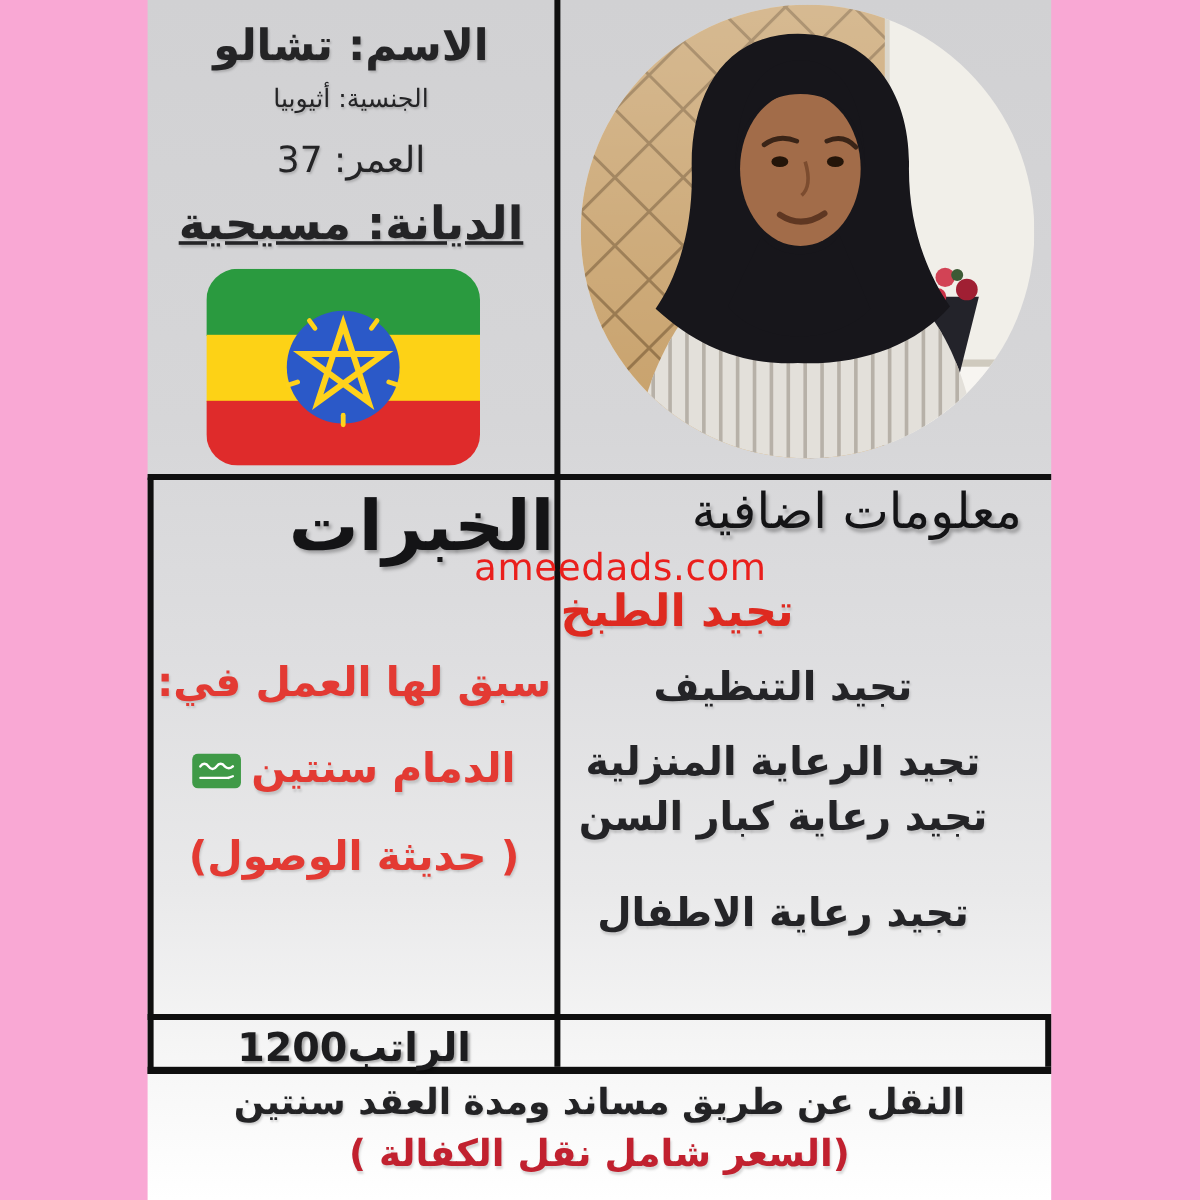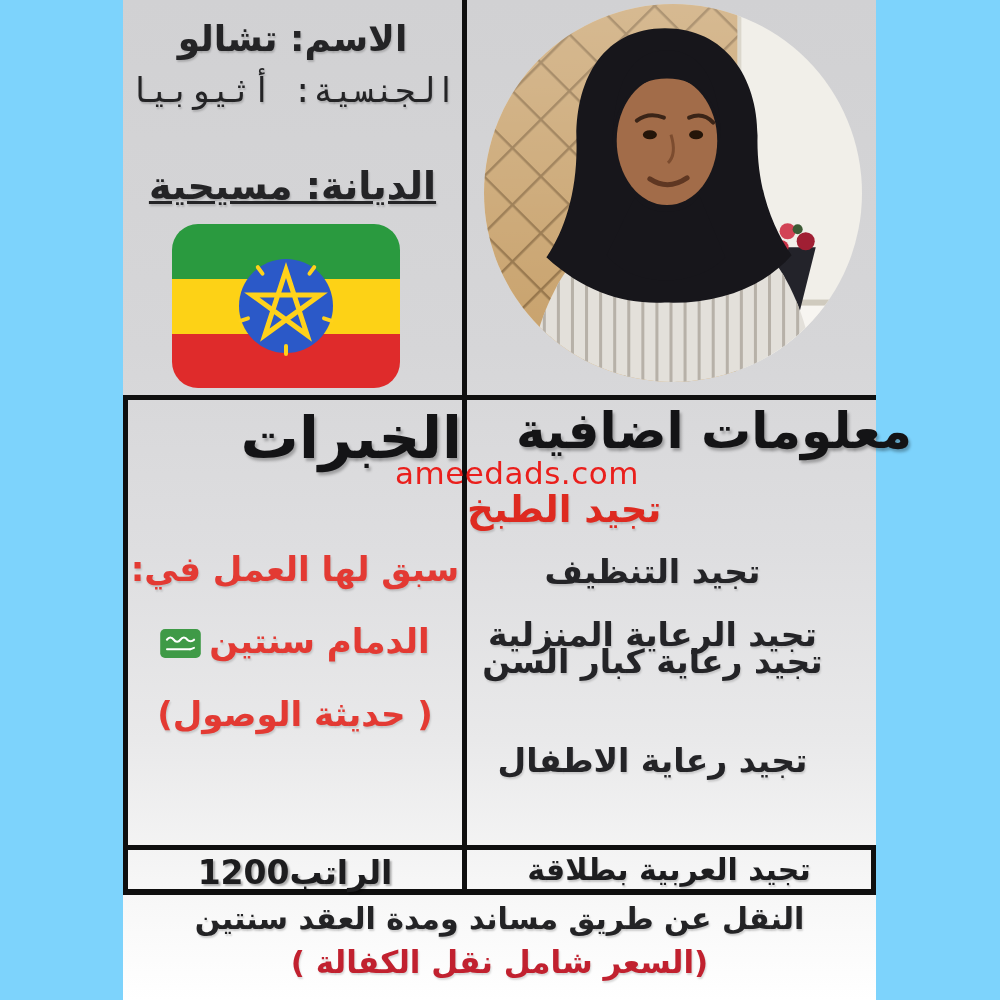--- a/index.html
+++ b/index.html
@@ -1,64 +1,64 @@
 <!DOCTYPE html>
 <html lang="ar"><head>
 <meta charset="utf-8">
 <style>
   * { margin:0; padding:0; box-sizing:border-box; }
   body { background:#ffffff; font-family:"DejaVu Sans", sans-serif; }
-  .page { position:relative; width:1000px; height:1000px; background:#7dd3fc; overflow:hidden; }
+  .page { position:relative; width:1000px; height:1000px; background:#f9a8d4; overflow:hidden; }
   .card {
     position:absolute; left:123px; top:0; width:753px; height:1000px;
     background:linear-gradient(180deg,#d1d1d3 0%,#d6d6d8 35%,#dedee0 55%,#e9e9ea 74%,#f6f6f6 88%,#ffffff 100%);
   }
   
   .hline { position:absolute; left:0; width:753px; background:#0f0f0f; }
   .hline1 { top:395px; height:5px; }
   .hline2 { top:845px; height:5px; }
   .hline3 { top:889px; height:6px; }
   .vline { position:absolute; width:5px; background:#0f0f0f; }
   .vdiv-top { left:339px; top:0; height:398px; }
   .vdiv-mid { left:339px; top:400px; height:445px; }
   .vdiv-bot { left:339px; top:850px; height:39px; }
   .vleft   { left:0px;  top:398px; height:497px; }
   .vright-bot { left:748px; top:850px; height:39px; }
 
   
   .info-cell { position:absolute; left:0; top:0; width:339px; height:398px; text-align:center; direction:rtl; }
   .info-line { color:#242426; text-shadow:1px 2px 2px rgba(0,0,0,0.18); }
   .info-name     { position:absolute; top:18px;  width:100%; font-size:36px; font-weight:600; }
-  .info-nat      { position:absolute; top:70px;  width:100%; font-size:34px; font-weight:500;font-family:Liberation Mono, monospace; }
+  .info-nat      { position:absolute; top:70px;  width:100%; font-size:21px; font-weight:500; }
   .info-age      { position:absolute; top:116px; width:100%; font-size:30px; font-weight:500; }
   .info-religion { position:absolute; top:164px; width:100%; font-size:38px; font-weight:700;text-decoration:underline; }
   .eth-flag { position:absolute; left:49px; top:224px; width:228px; height:164px; }
 
   
   .photo-cell { position:absolute; left:344px; top:0; width:409px; height:398px; }
   .photo-circle { position:absolute; left:17px; top:4px; width:378px; height:378px; border-radius:50%; overflow:hidden; }
 
   
   .exp-title { position:absolute; left:5px; top:404px; width:334px; text-align:right; direction:rtl;
                font-size:58px; font-weight:800; color:#141416; text-shadow:2px 3px 3px rgba(0,0,0,0.28); }
   .exp-line { position:absolute; left:5px; width:334px; text-align:center; direction:rtl;
               font-size:34px; font-weight:700; color:#e33a33; text-shadow:1px 2px 2px rgba(0,0,0,0.15); }
   .exp-l1 { top:549px; }
   .exp-l2 { top:621px; }
   .exp-l3 { top:694px; }
   .saudi-flag { display:inline-block; width:41px; height:29px; vertical-align:-5px; margin-inline-start:8px; }
 
   
   .addinfo-title { position:absolute; left:344px; top:402px; width:494px; text-align:center; direction:rtl;
-                   font-size:50px; font-weight:700; color:#141416; text-shadow:2px 3px 3px rgba(0,0,0,0.28); }
+                   font-size:41px; font-weight:400; color:#141416; text-shadow:2px 3px 3px rgba(0,0,0,0.28); }
   .addinfo-cook { position:absolute; left:344px; top:488px; width:437px; text-align:left; direction:rtl;
                   font-size:37px; font-weight:700; color:#de2a20; text-shadow:1px 2px 2px rgba(0,0,0,0.15); }
   .addinfo-item { position:absolute; left:344px; width:371px; text-align:center; direction:rtl;
                   font-size:33px; font-weight:600; color:#242427; text-shadow:1px 2px 2px rgba(0,0,0,0.15); }
-  .ai-0 { top:552px; } .ai-1 { top:615px; } .ai-2 { top:642px; } .ai-3 { top:741px; }
+  .ai-0 { top:552px; } .ai-1 { top:615px; } .ai-2 { top:661px; } .ai-3 { top:741px; }
 
   .watermark { position:absolute; left:272px; top:455px; font-size:31px; font-weight:500;
                color:#ea1f1c; direction:ltr; letter-spacing:0.5px; }
 
   
   .salary-cell { position:absolute; left:5px; top:850px; width:334px; height:45px; direction:rtl;
                  display:flex; align-items:center; justify-content:center;
                  font-size:33px; font-weight:600; color:#1d1d1f; text-shadow:2px 2px 2px rgba(0,0,0,0.3); }
   .language-cell { position:absolute; left:344px; top:850px; width:404px; height:39px; direction:rtl;
                  display:flex; align-items:center; justify-content:center;
@@ -73,20 +73,21 @@
 </style>
 </head>
 <body>
 
 <div class="page">
   <div class="card">
 
     <div class="info-cell">
       <div class="info-line info-name">الاسم: تشالو</div>
       <div class="info-line info-nat">الجنسية: أثيوبيا</div>
+      <div class="info-line info-age">العمر: 37</div>
       <div class="info-line info-religion">الديانة: مسيحية</div>
 
       <svg class="eth-flag" viewBox="0 0 228 164">
         <defs>
             <clipPath id="ethclip">
               <rect width="228" height="164" rx="26"></rect>
             </clipPath>
           </defs>
         <g clip-path="url(#ethclip)">
           <rect x="0" y="0" width="228" height="56" fill="#2a9a3f"></rect>
@@ -205,21 +206,20 @@
     <div class="addinfo-title">معلومات اضافية</div>
     <div class="addinfo-cook">تجيد الطبخ</div>
     <div class="addinfo-item ai-0">تجيد التنظيف</div>
     <div class="addinfo-item ai-1">تجيد الرعاية المنزلية</div>
     <div class="addinfo-item ai-2">تجيد رعاية كبار السن</div>
     <div class="addinfo-item ai-3">تجيد رعاية الاطفال</div>
 
     <div class="watermark">ameedads.com</div>
 
     <div class="salary-cell">الراتب1200</div>
-    <div class="language-cell">تجيد العربية بطلاقة</div>
 
     <div class="footer">
       <div class="footer-line1">النقل عن طريق مساند ومدة العقد سنتين</div>
       <div class="footer-line2">(السعر شامل نقل الكفالة )</div>
     </div>
 
   </div>
 </div>
 
 </body></html>

